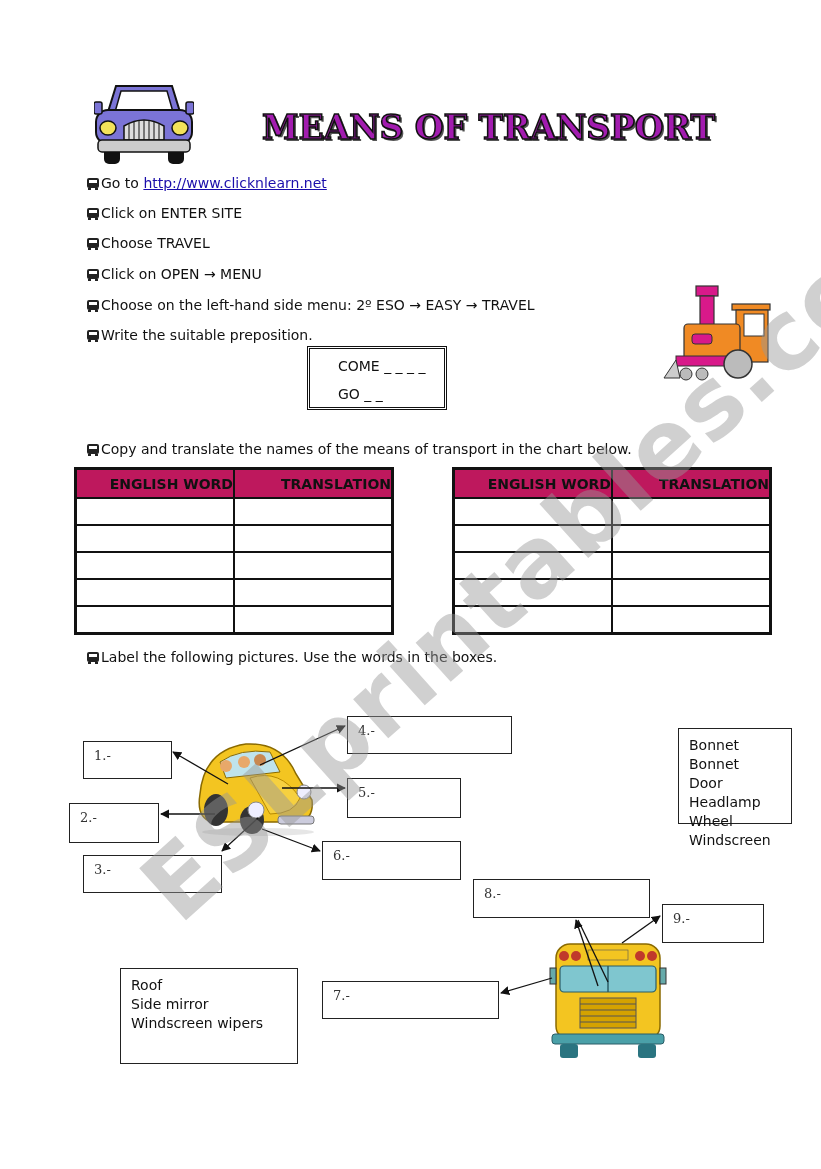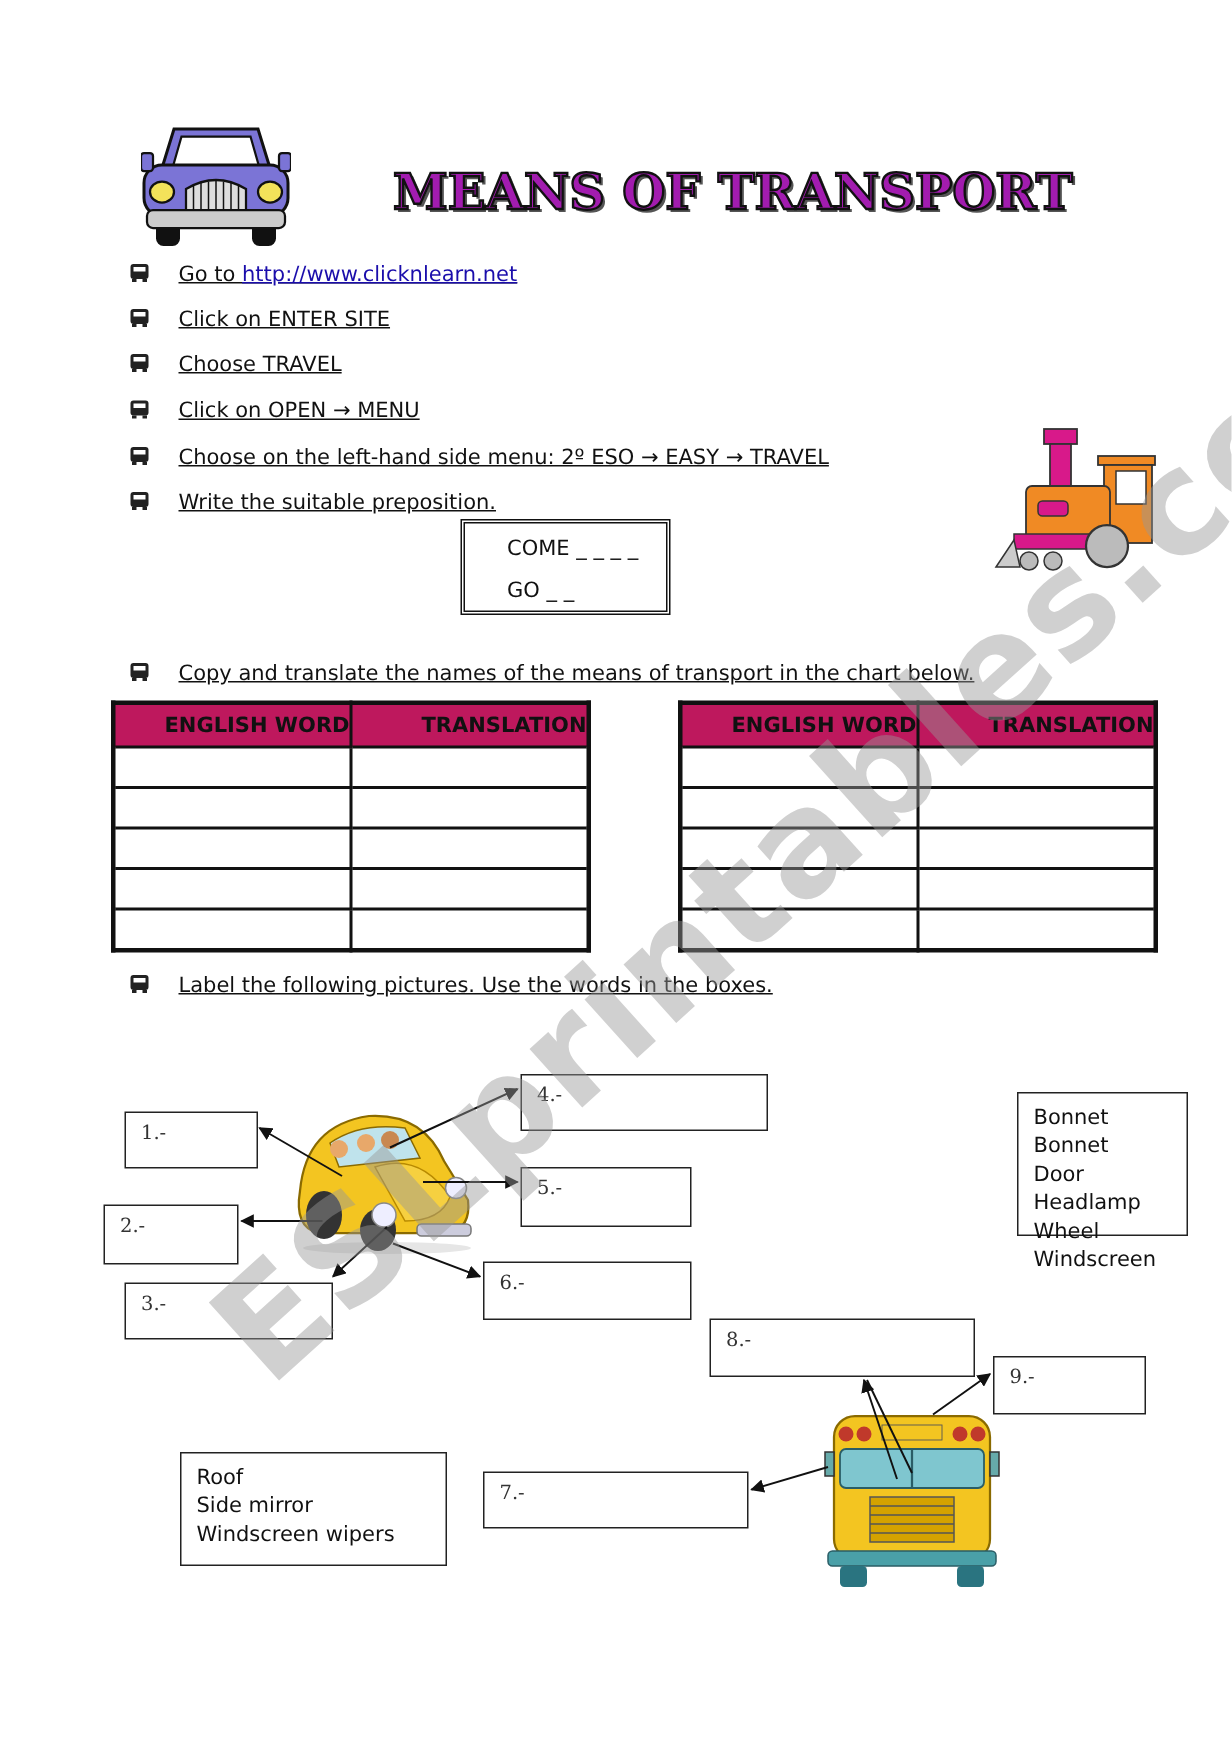--- a/index.html
+++ b/index.html
@@ -7,21 +7,21 @@
            font-family: "DejaVu Sans", sans-serif; color: #111; }
     .abs { position: absolute; }
 
     
     .title { left: 262px; top: 108px; font-family: "DejaVu Serif", serif; font-weight: bold;
              font-size: 33px; letter-spacing: 0px; color: #a21caf;
              -webkit-text-stroke: 1.6px #111;
              text-shadow: 2px 2px 0 #555; white-space: nowrap; }
 
     
-    .instr { left: 86px; font-size: 14px; display: flex; align-items: flex-start; gap: 19px; white-space: nowrap; text-decoration: underline; }
+    .instr { left: 86px; font-size: 14px; display: flex; align-items: flex-end; gap: 1px; white-space: nowrap; }
     .bus-bullet { width: 14px; height: 14px; display: inline-block; }
     .link { color: #1a0dab; text-decoration: underline; }
 
     
     .prep-box { left: 307px; top: 346px; width: 140px; height: 64px; border: 3px double #111; box-sizing: border-box; }
     .prep-line { position: absolute; left: 28px; font-size: 14px; white-space: nowrap; text-align: center; }
 
     
     table.vocab { position: absolute; border-collapse: collapse; border: 3px solid #111; }
     table.vocab th { background: #be185d; font-size: 14px; font-weight: bold; height: 27px;
@@ -285,21 +285,21 @@
   </div>
 
 <div class="abs wordbox" style="left:678px;top:728px;width:114px;height:96px">
   <div>Bonnet</div>
   <div>Bonnet</div>
   <div>Door</div>
   <div>Headlamp</div>
   <div>Wheel</div>
   <div>Windscreen</div>
 </div>
-<div class="abs wordbox" style="left:120px;top:968px;width:178px;height:76px">
+<div class="abs wordbox" style="left:120px;top:968px;width:178px;height:96px">
   <div>Roof</div>
   <div>Side mirror</div>
   <div>Windscreen wipers</div>
 </div>
 
 <svg class="overlay" width="821" height="1169" viewBox="0 0 821 1169">
   <defs>
     <marker id="ah" viewBox="0 0 10 10" refX="9" refY="5" markerWidth="7" markerHeight="7" orient="auto-start-reverse">
       <path d="M0 0 L10 5 L0 10 Z" fill="#111"></path>
     </marker>

